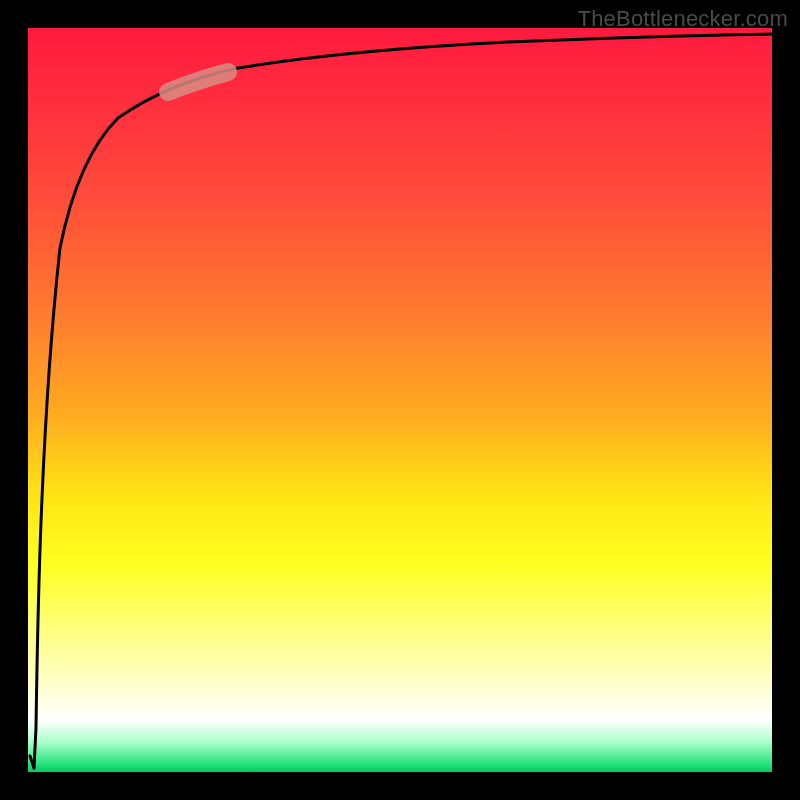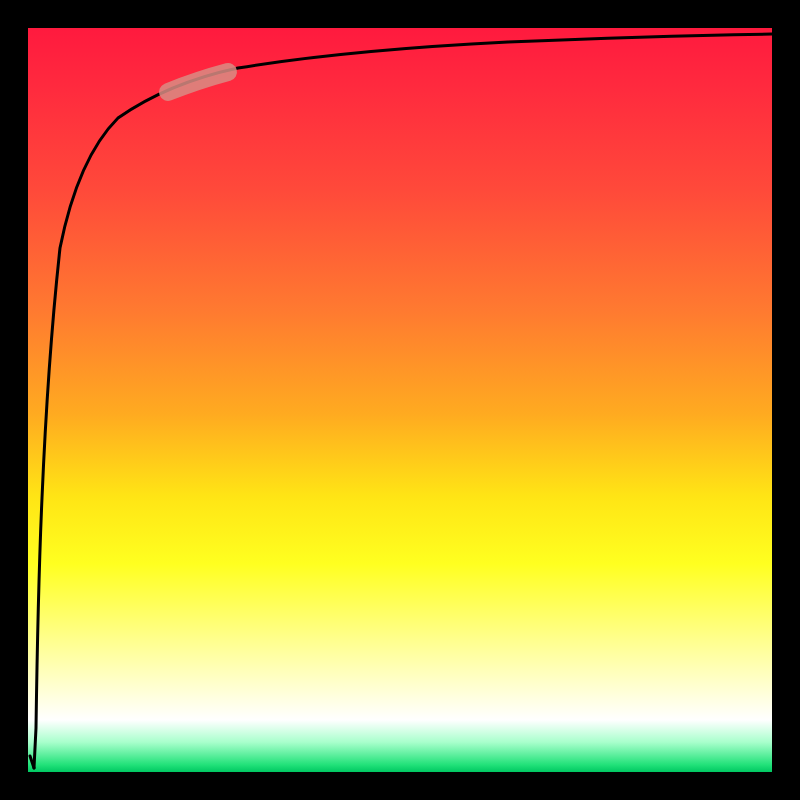--- a/index.html
+++ b/index.html
@@ -69,14 +69,15 @@
              Q 50 130 90 90
              Q 140 55 210 40
              Q 320 22 480 14
              Q 620 8 744 6" fill="none" stroke="#000" stroke-width="3" stroke-linecap="round"></path>
 
     <path d="M 2 728 L 6 740" fill="none" stroke="#000" stroke-width="3" stroke-linecap="round"></path>
 
     <path d="M 140 64 Q 170 52 200 44" fill="none" stroke="#d98c84" stroke-width="18" stroke-linecap="round" opacity="0.85"></path>
   </svg>
 
+  <div class="attribution">TheBottlenecker.com</div>
 
 </div>
 
 </body></html>

